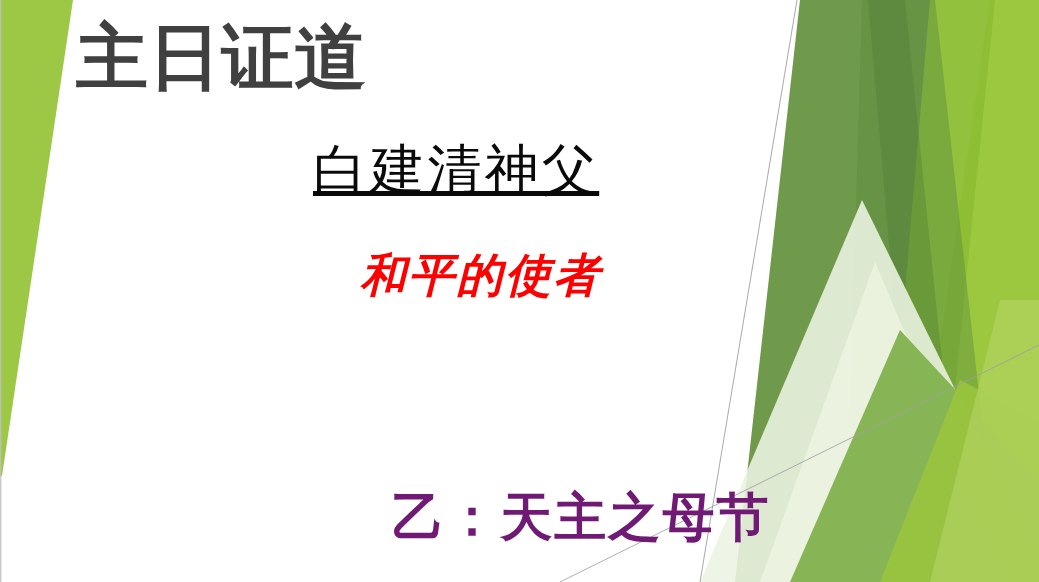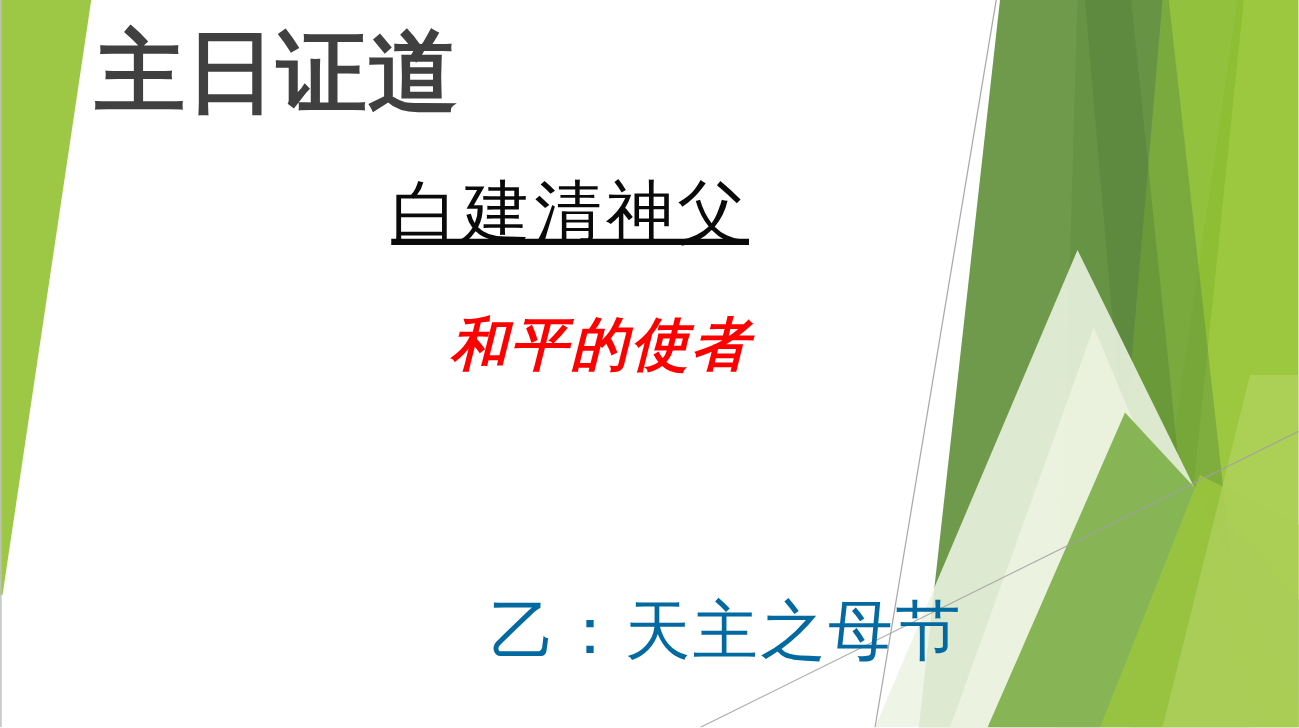--- a/index.html
+++ b/index.html
@@ -66,24 +66,24 @@
     font-weight: 700;
     color: #FF0000;
     letter-spacing: 0.05em;
     font-style: italic;
     font-family: "Liberation Serif", "DejaVu Serif", serif;
     margin-left: 48px;
   }
 
   #feast-text {
     left: 392px;
-    top: 480px;
+    top: 492px;
     font-size: 52px;
-    font-weight: 400;
-    color: #0369a1;
+    font-weight: 700;
+    color: #701a75;
     letter-spacing: 0.04em;
     font-family: "Liberation Serif", "DejaVu Serif", serif;
   }
 </style>
 </head>
 <body>
 
 <div id="slide">
 
   <svg id="bg-decor" viewBox="0 0 1039 582" preserveAspectRatio="none">

